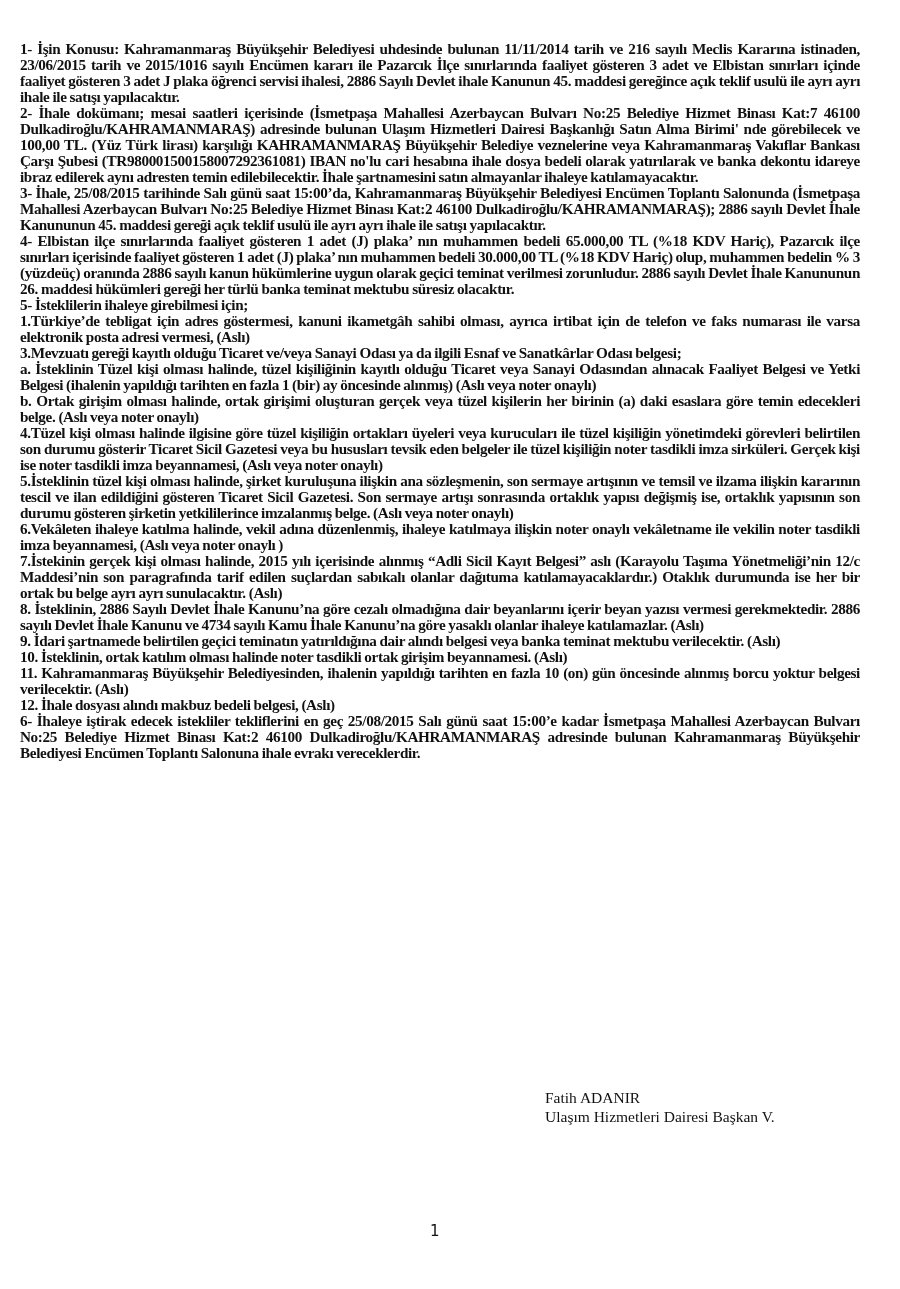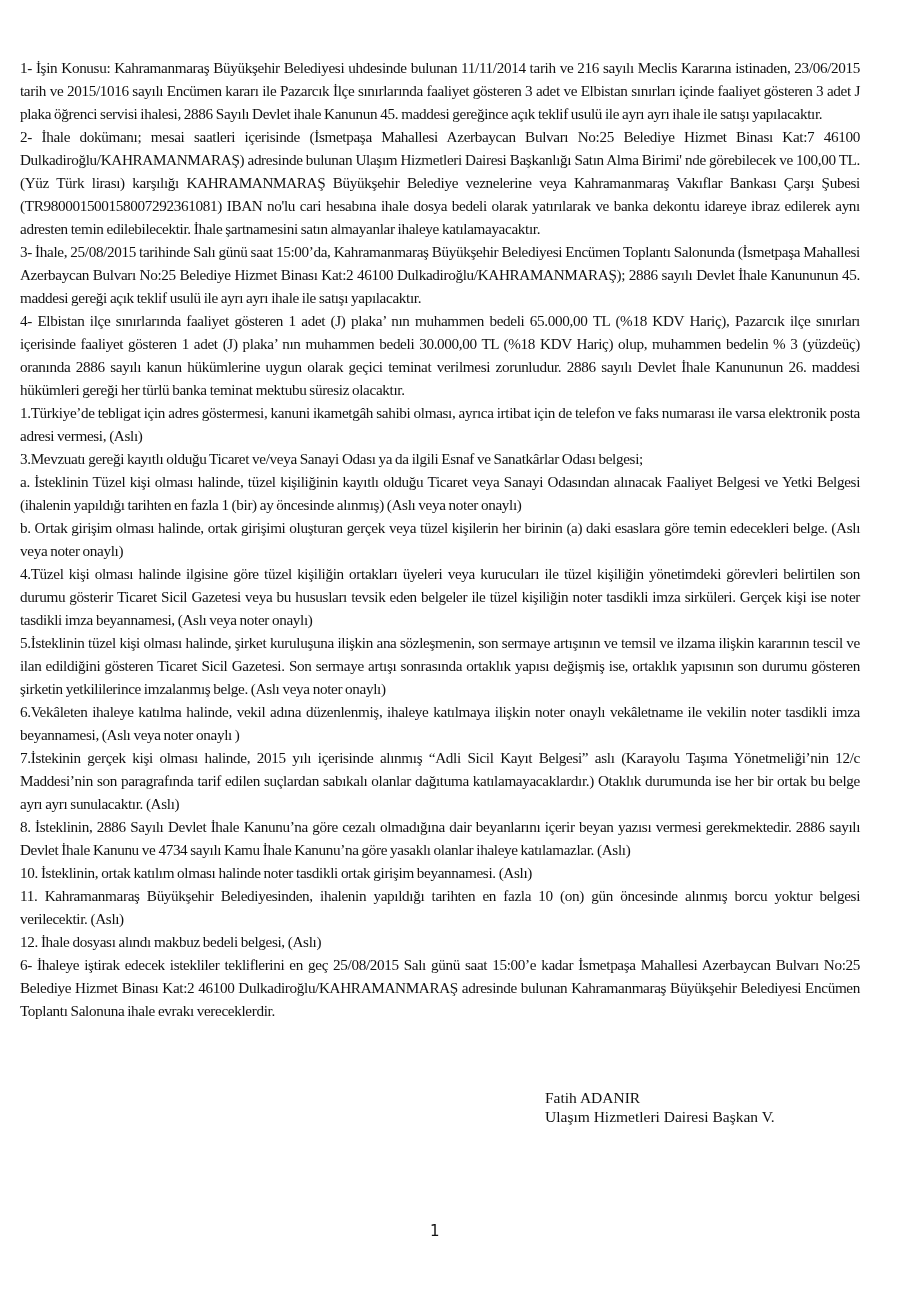--- a/index.html
+++ b/index.html
@@ -1,43 +1,45 @@
 <!DOCTYPE html>
 <html><head>
 <meta charset="utf-8">
 <style>
   html, body { margin: 0; padding: 0; background: #ffffff; }
   body { width: 900px; height: 1289px; position: relative; overflow: hidden; color: #111; }
   .page { position: absolute; left: 20px; top: 24px; width: 840px; font-family: "Liberation Serif", serif; }
   .hdr { text-align: center; font-weight: bold; font-size: 16px; line-height: 19px; letter-spacing: -0.2px; }
   .hdr .t1 { display:block; }
   .hdr .t3 { display:block; padding-left: 20px; }
-  .body { margin-top: 32px; font-size: 15.2px; line-height: 23px; text-align: justify; letter-spacing: -0.35px; word-spacing: -0.5px; }
+  .body { margin-top: 17px; font-size: 15.2px; line-height: 16px; text-align: justify; letter-spacing: -0.35px; word-spacing: -0.5px; font-weight: bold; }
   .body p { margin: 0; }
   .sig { position: absolute; left: 545px; top: 1088px; width: 250px; text-align: left; font-family: "Liberation Serif", serif; font-size: 15.5px; line-height: 19px; }
   .pnum { position: absolute; left: 430px; top: 1222px; font-family: "DejaVu Sans", sans-serif; font-size: 15px; }
 </style>
 </head>
 <body>
 
 <div class="page">
   <div class="body">
     <p>1- İşin Konusu: Kahramanmaraş Büyükşehir Belediyesi uhdesinde bulunan 11/11/2014 tarih ve 216 sayılı Meclis Kararına istinaden, 23/06/2015 tarih ve 2015/1016 sayılı Encümen kararı ile Pazarcık İlçe sınırlarında faaliyet gösteren 3 adet ve Elbistan sınırları içinde faaliyet gösteren 3 adet J plaka öğrenci servisi ihalesi, 2886 Sayılı Devlet ihale Kanunun 45. maddesi gereğince açık teklif usulü ile ayrı ayrı ihale ile satışı yapılacaktır.</p>
     <p>2- İhale dokümanı; mesai saatleri içerisinde (İsmetpaşa Mahallesi Azerbaycan Bulvarı No:25 Belediye Hizmet Binası Kat:7 46100 Dulkadiroğlu/KAHRAMANMARAŞ) adresinde bulunan Ulaşım Hizmetleri Dairesi Başkanlığı Satın Alma Birimi' nde görebilecek ve 100,00 TL. (Yüz Türk lirası) karşılığı KAHRAMANMARAŞ Büyükşehir Belediye veznelerine veya Kahramanmaraş Vakıflar Bankası Çarşı Şubesi (TR980001500158007292361081) IBAN no'lu cari hesabına ihale dosya bedeli olarak yatırılarak ve banka dekontu idareye ibraz edilerek aynı adresten temin edilebilecektir. İhale şartnamesini satın almayanlar ihaleye katılamayacaktır.</p>
     <p>3- İhale, 25/08/2015 tarihinde Salı günü saat 15:00’da, Kahramanmaraş Büyükşehir Belediyesi Encümen Toplantı Salonunda (İsmetpaşa Mahallesi Azerbaycan Bulvarı No:25 Belediye Hizmet Binası Kat:2 46100 Dulkadiroğlu/KAHRAMANMARAŞ); 2886 sayılı Devlet İhale Kanununun 45. maddesi gereği açık teklif usulü ile ayrı ayrı ihale ile satışı yapılacaktır.</p>
     <p>4- Elbistan ilçe sınırlarında faaliyet gösteren 1 adet (J) plaka’ nın muhammen bedeli 65.000,00 TL (%18 KDV Hariç), Pazarcık ilçe sınırları içerisinde faaliyet gösteren 1 adet (J) plaka’ nın muhammen bedeli 30.000,00 TL (%18 KDV Hariç) olup, muhammen bedelin % 3 (yüzdeüç) oranında 2886 sayılı kanun hükümlerine uygun olarak geçici teminat verilmesi zorunludur. 2886 sayılı Devlet İhale Kanununun 26. maddesi hükümleri gereği her türlü banka teminat mektubu süresiz olacaktır.</p>
+    <p>5- İsteklilerin ihaleye girebilmesi için;</p>
     <p>1.Türkiye’de tebligat için adres göstermesi, kanuni ikametgâh sahibi olması, ayrıca irtibat için de telefon ve faks numarası ile varsa elektronik posta adresi vermesi, (Aslı)</p>
     <p>3.Mevzuatı gereği kayıtlı olduğu Ticaret ve/veya Sanayi Odası ya da ilgili Esnaf ve Sanatkârlar Odası belgesi;</p>
     <p>a. İsteklinin Tüzel kişi olması halinde, tüzel kişiliğinin kayıtlı olduğu Ticaret veya Sanayi Odasından alınacak Faaliyet Belgesi ve Yetki Belgesi (ihalenin yapıldığı tarihten en fazla 1 (bir) ay öncesinde alınmış) (Aslı veya noter onaylı)</p>
     <p>b. Ortak girişim olması halinde, ortak girişimi oluşturan gerçek veya tüzel kişilerin her birinin (a) daki esaslara göre temin edecekleri belge. (Aslı veya noter onaylı)</p>
     <p>4.Tüzel kişi olması halinde ilgisine göre tüzel kişiliğin ortakları üyeleri veya kurucuları ile tüzel kişiliğin yönetimdeki görevleri belirtilen son durumu gösterir Ticaret Sicil Gazetesi veya bu hususları tevsik eden belgeler ile tüzel kişiliğin noter tasdikli imza sirküleri. Gerçek kişi ise noter tasdikli imza beyannamesi, (Aslı veya noter onaylı)</p>
     <p>5.İsteklinin tüzel kişi olması halinde, şirket kuruluşuna ilişkin ana sözleşmenin, son sermaye artışının ve temsil ve ilzama ilişkin kararının tescil ve ilan edildiğini gösteren Ticaret Sicil Gazetesi. Son sermaye artışı sonrasında ortaklık yapısı değişmiş ise, ortaklık yapısının son durumu gösteren şirketin yetkililerince imzalanmış belge. (Aslı veya noter onaylı)</p>
     <p>6.Vekâleten ihaleye katılma halinde, vekil adına düzenlenmiş, ihaleye katılmaya ilişkin noter onaylı vekâletname ile vekilin noter tasdikli imza beyannamesi, (Aslı veya noter onaylı )</p>
     <p>7.İstekinin gerçek kişi olması halinde, 2015 yılı içerisinde alınmış “Adli Sicil Kayıt Belgesi” aslı (Karayolu Taşıma Yönetmeliği’nin 12/c Maddesi’nin son paragrafında tarif edilen suçlardan sabıkalı olanlar dağıtuma katılamayacaklardır.) Otaklık durumunda ise her bir ortak bu belge ayrı ayrı sunulacaktır. (Aslı)</p>
     <p>8. İsteklinin, 2886 Sayılı Devlet İhale Kanunu’na göre cezalı olmadığına dair beyanlarını içerir beyan yazısı vermesi gerekmektedir. 2886 sayılı Devlet İhale Kanunu ve 4734 sayılı Kamu İhale Kanunu’na göre yasaklı olanlar ihaleye katılamazlar. (Aslı)</p>
+    <p>9. İdari şartnamede belirtilen geçici teminatın yatırıldığına dair alındı belgesi veya banka teminat mektubu verilecektir. (Aslı)</p>
     <p>10. İsteklinin, ortak katılım olması halinde noter tasdikli ortak girişim beyannamesi. (Aslı)</p>
     <p>11. Kahramanmaraş Büyükşehir Belediyesinden, ihalenin yapıldığı tarihten en fazla 10 (on) gün öncesinde alınmış borcu yoktur belgesi verilecektir. (Aslı)</p>
     <p>12. İhale dosyası alındı makbuz bedeli belgesi, (Aslı)</p>
     <p>6- İhaleye iştirak edecek istekliler tekliflerini en geç 25/08/2015 Salı günü saat 15:00’e kadar İsmetpaşa Mahallesi Azerbaycan Bulvarı No:25 Belediye Hizmet Binası Kat:2 46100 Dulkadiroğlu/KAHRAMANMARAŞ adresinde bulunan Kahramanmaraş Büyükşehir Belediyesi Encümen Toplantı Salonuna ihale evrakı vereceklerdir.</p>
   </div>
 </div>
 
 <div class="sig">
   <div>Fatih ADANIR</div>
   <div>Ulaşım Hizmetleri Dairesi Başkan V.</div>

